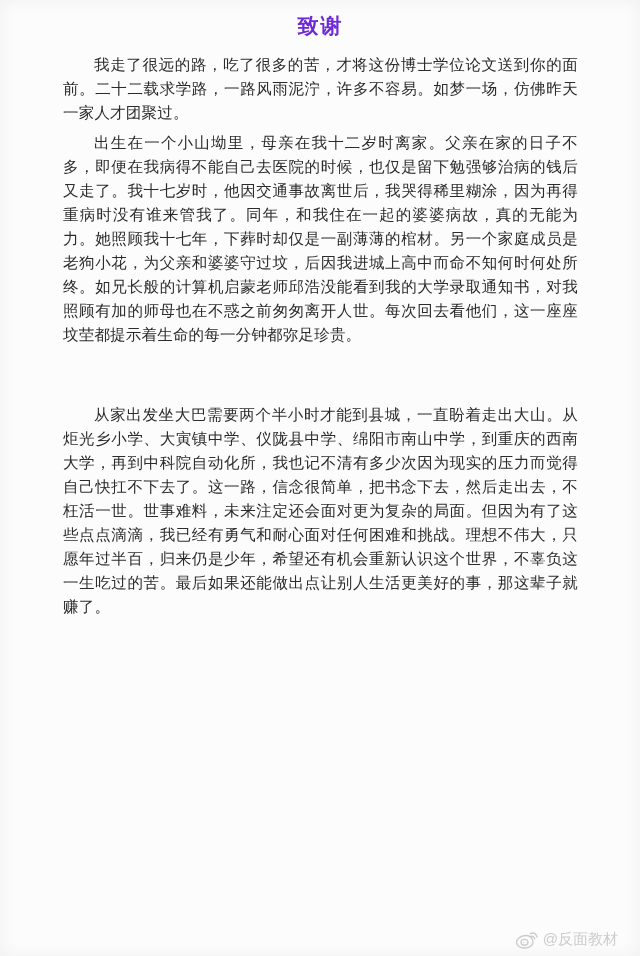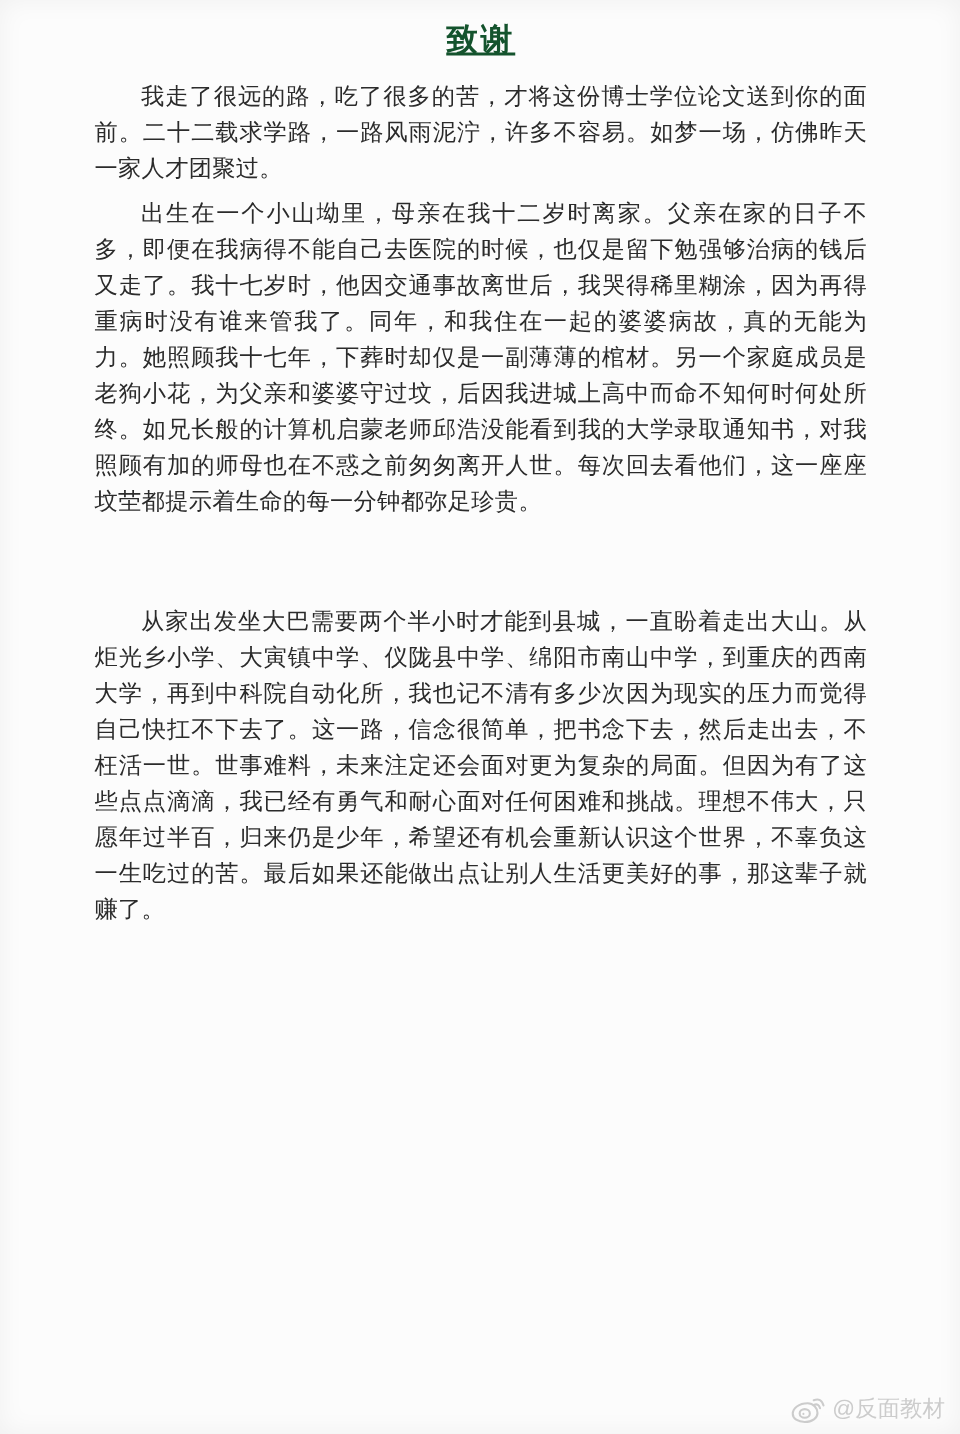--- a/index.html
+++ b/index.html
@@ -17,37 +17,36 @@
     overflow: hidden;
     color: #2b2b2b;
     box-shadow: inset 0 0 18px rgba(0,0,0,0.05);
   }
   .doc-title {
     margin: 0 0 13px 0;
     font-size: 21px;
     font-weight: bold;
     text-align: center;
     letter-spacing: 2px;
-    color: #14532d;
-    text-decoration: underline;
+    color: #6d28d9;
   }
   .content p {
     margin: 4px 0 6px 0;
     font-size: 15.5px;
     line-height: 24px;
     text-align: justify;
     text-indent: 2em;
     letter-spacing: 0.2px;
   }
   .content p.after-break {
     margin-top: 56px;
   }
   .watermark {
     position: absolute;
-    right: 10px; bottom: 6px;
+    right: 22px; bottom: 6px;
     display: flex;
     align-items: center;
     gap: 3px;
     color: #cccccc;
     font-size: 15px;
     font-family: "Liberation Sans", "DejaVu Sans", sans-serif;
     user-select: none;
   }
   .wm-icon { display: inline-flex; align-items: flex-end; }
   .wm-icon svg { display: block; }

